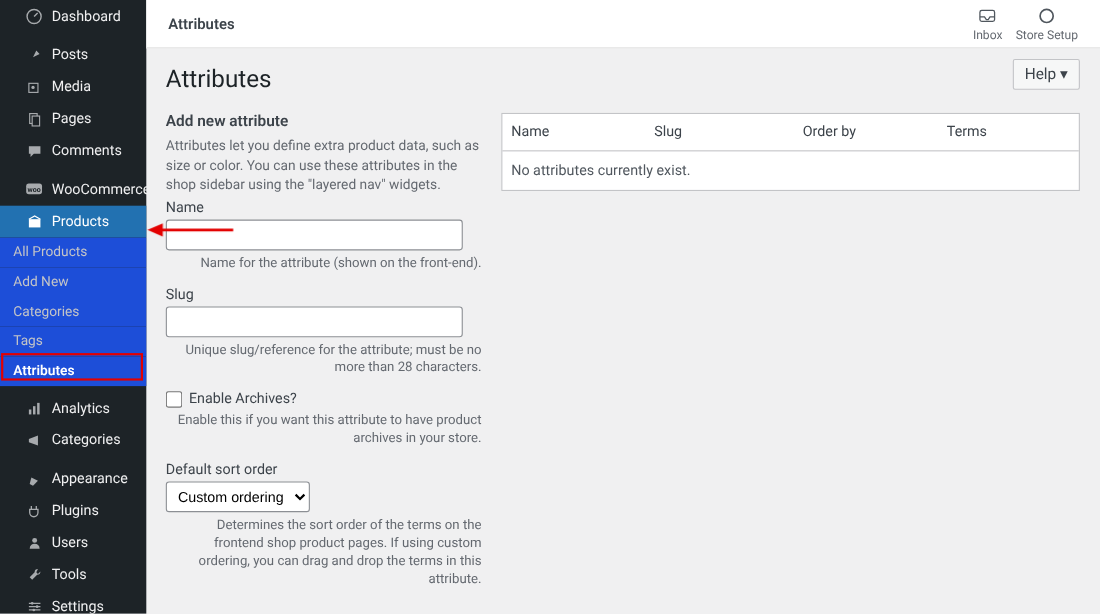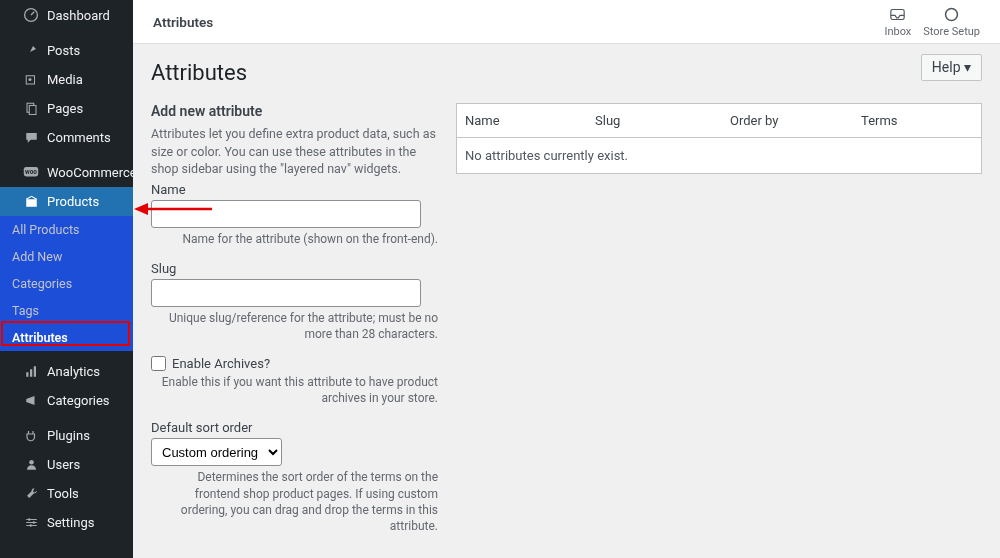--- a/index.html
+++ b/index.html
@@ -134,20 +134,28 @@
     </div>
     <div class="item">
       <span class="icon">
           <svg width="15" height="15" viewBox="0 0 20 20">
             <path d="M3 8 L14 4 V16 L3 12 Z" fill="#a7aaad"></path>
           </svg>
         </span>
       <span>Categories</span>
     </div>
     <div class="gap"></div>
+    <div class="item">
+      <span class="icon">
+          <svg width="15" height="15" viewBox="0 0 20 20">
+            <path d="M4 16 L6 8 L14 12 L8 18 Z" fill="#a7aaad"></path>
+          </svg>
+        </span>
+      <span>Appearance</span>
+    </div>
     <div class="item">
       <span class="icon">
           <svg width="15" height="15" viewBox="0 0 20 20">
             <path d="M6 4 v4 M12 4 v4 M4 8 h10 v4 a5 5 0 0 1 -10 0 z" fill="none" stroke="#a7aaad" stroke-width="1.6"></path>
           </svg>
         </span>
       <span>Plugins</span>
     </div>
     <div class="item">
       <span class="icon">

